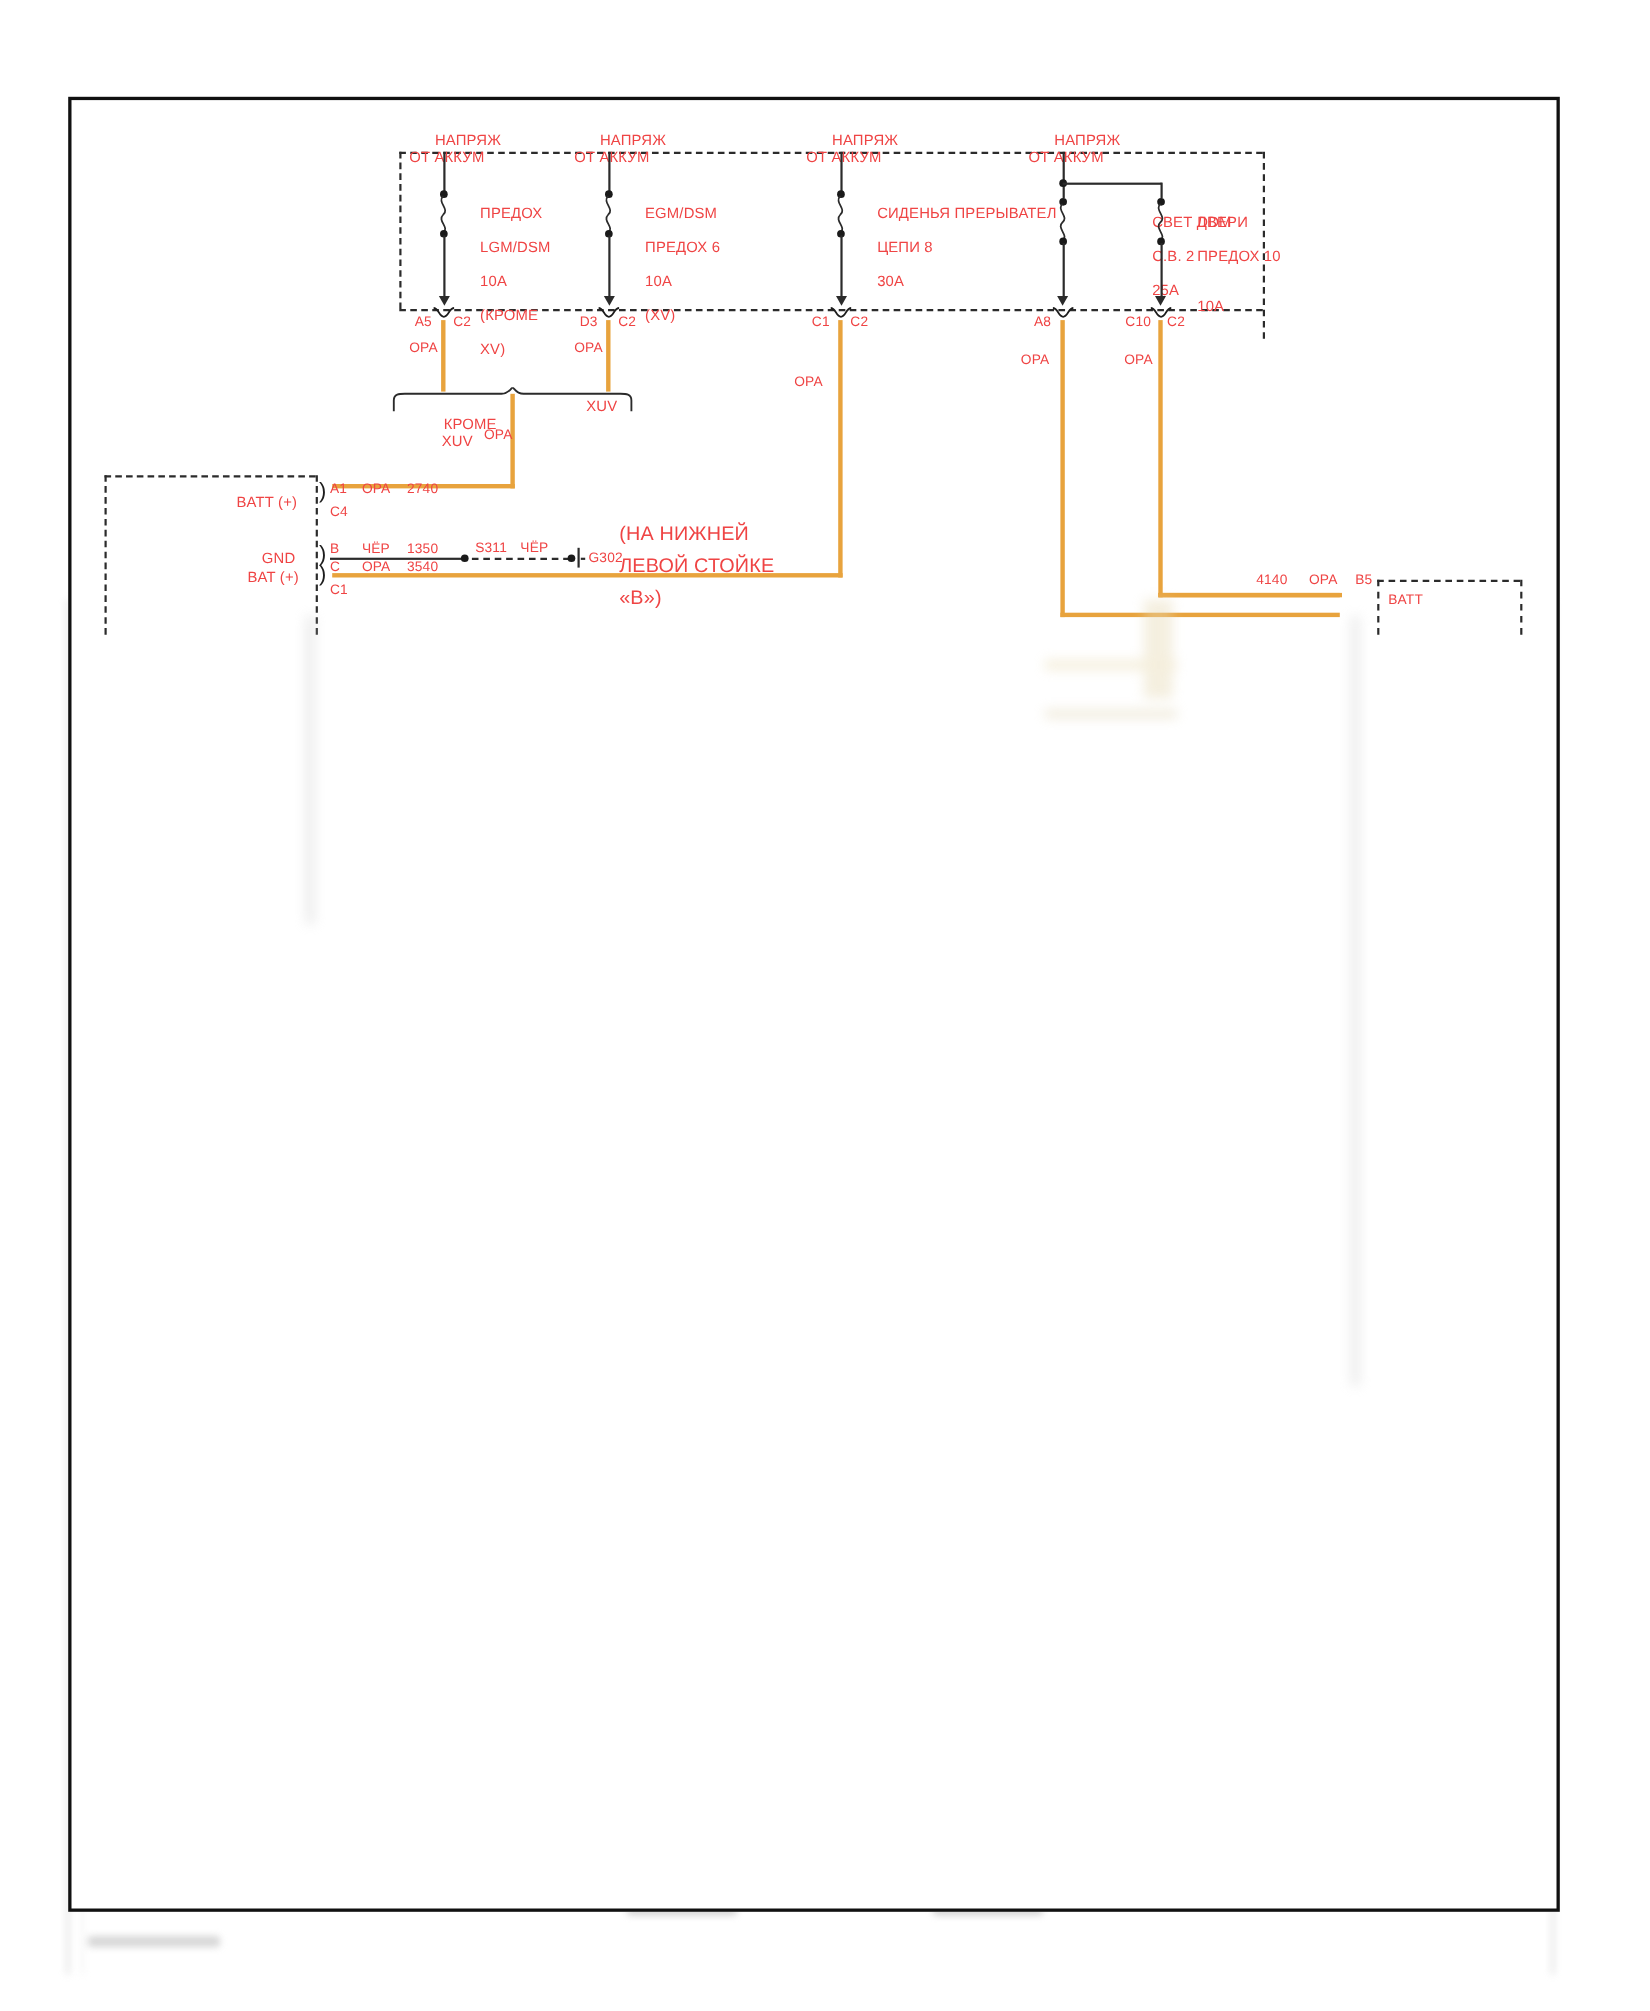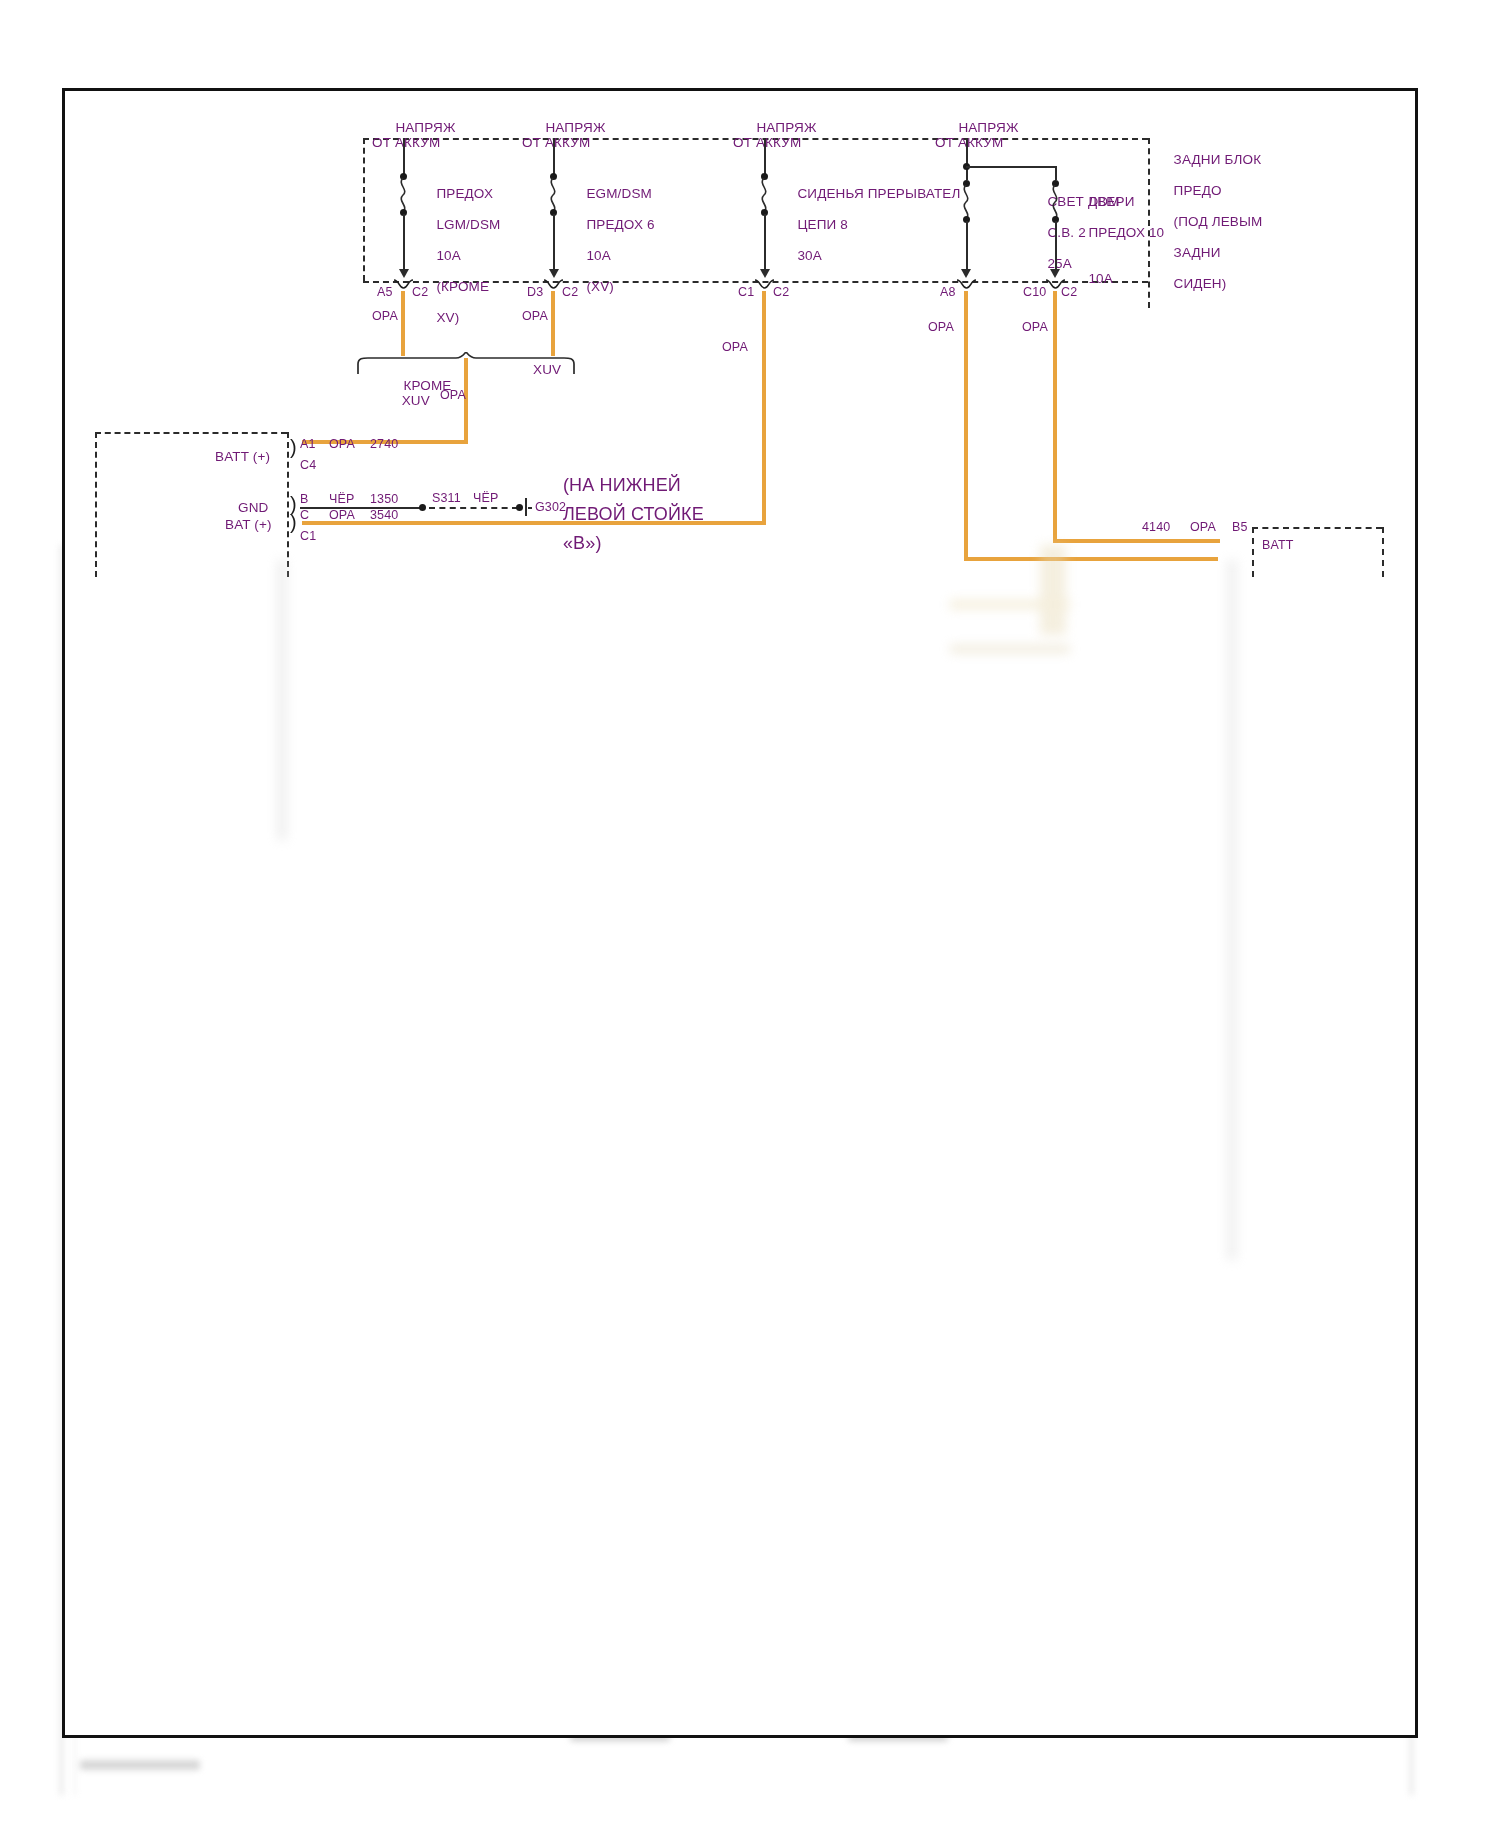--- a/index.html
+++ b/index.html
@@ -4,21 +4,21 @@
 <style>
   html,body{margin:0;padding:0;background:#ffffff;}
   body{font-family:"Liberation Sans",sans-serif;}
   #page{position:relative;width:1500px;height:1828px;background:#ffffff;overflow:hidden;}
 
   
   #frame{position:absolute;left:62px;top:88px;width:1356px;height:1650px;
          border:3px solid #111;box-sizing:border-box;background:#fff;}
 
   
-  .tx{position:absolute;font-size:13.5px;color:#701a75;line-height:15.5px;white-space:pre;letter-spacing:.15px;}
+  .tx{position:absolute;font-size:13.5px;color:#ef4444;line-height:15.5px;white-space:pre;letter-spacing:.15px;}
   .tx.sm{font-size:12.5px;}
   .hline{position:absolute;background:#2b2b2b;height:1.6px;}
   .vline{position:absolute;background:#2b2b2b;width:1.6px;}
   .owire{position:absolute;background:#e8a33d;}
   .owire.v{width:4px;}
   .owire.h{height:4px;}
   .dot{position:absolute;width:7px;height:7px;border-radius:50%;background:#1a1a1a;}
   .dashtop{position:absolute;height:0;border-top:2px dashed #2b2b2b;}
   .dashleft{position:absolute;width:0;border-left:2px dashed #2b2b2b;}
   .dashright{position:absolute;width:0;border-left:2px dashed #2b2b2b;}
@@ -162,27 +162,20 @@
 
   <div id="frame"></div>
 
   <div>
     <div class="dashtop" style="left:363px;top:138px;width:785px;"></div>
     <div class="dashleft" style="left:363px;top:138px;height:143px;"></div>
     <div class="dashbot" style="left:363px;top:281px;width:785px;"></div>
     <div class="dashleft" style="left:1148px;top:138px;height:170px;"></div>
   </div>
 
-  <div class="tx" style="left:1158px;top:136px;font-size:13.5px;">
-    <span>ЗАДНИ БЛОК</span><br>
-    <span>ПРЕДО</span><br>
-    <span>(ПОД ЛЕВЫМ</span><br>
-    <span>ЗАДНИ</span><br>
-    <span>СИДЕН)</span>
-  </div>
 
   <div>
     <div class="tx" style="left:372px;top:104px;text-align:left;">
       <span>НАПРЯЖ</span><br><span>ОТ АККУМ</span>
     </div>
     <div class="vline" style="left:403px;top:138px;height:38px;"></div>
     <div class="dot" style="left:400px;top:173px;"></div>
     <svg class="fuse" style="left:396px;top:178px;" width="16" height="34" viewBox="0 0 16 34">
       <path d="M7 0 C 1 6, 13 12, 7 17 C 1 23, 13 28, 7 34" stroke="#2b2b2b" stroke-width="1.6" fill="none"></path>
     </svg>

